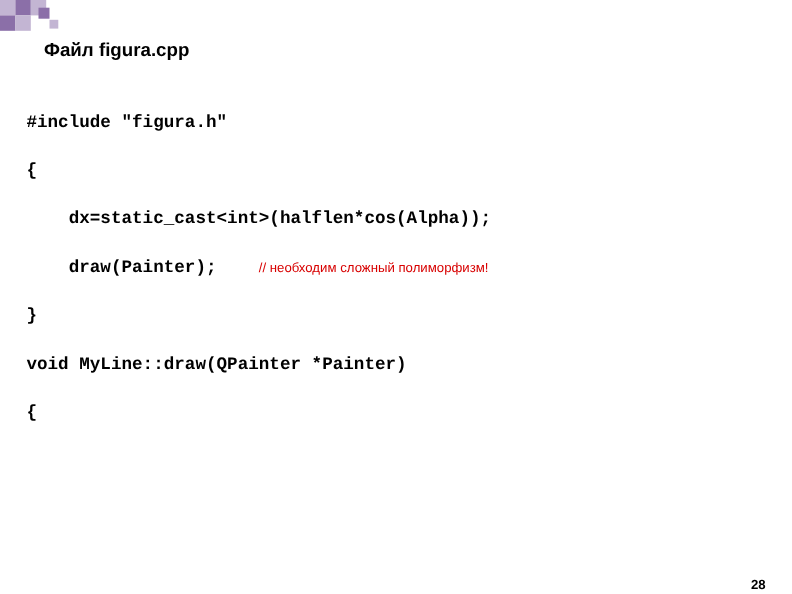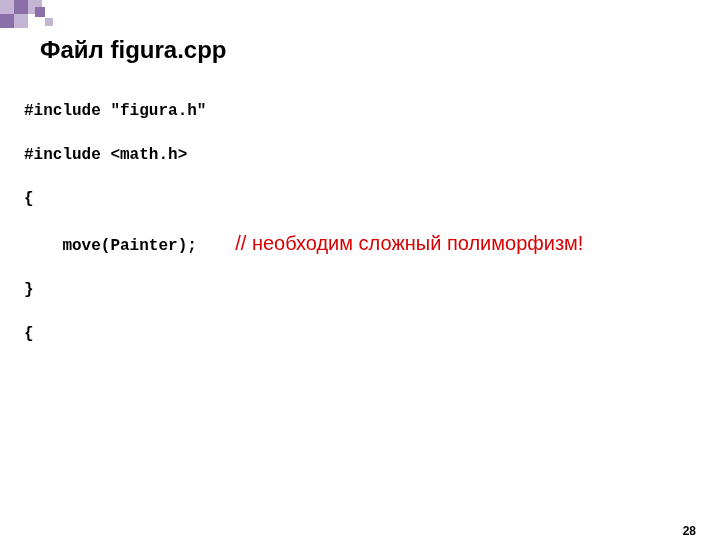--- a/index.html
+++ b/index.html
@@ -19,40 +19,40 @@
     width: 120px;
     height: 40px;
   }
   .sq { position: absolute; background: #8b6fa8; }
   .sq.lt { background: #c3b5d3; }
   .title {
     position: absolute;
     top: 36px;
     left: 40px;
     font-weight: bold;
-    font-size: 24px;
+    font-size: 17px;
     color: #000;
   }
   .code {
     position: absolute;
     top: 78px;
     left: 24px;
     font-family: "Courier New", Courier, monospace;
     font-size: 16px;
     line-height: 22px;
     font-weight: bold;
     color: #000;
     white-space: pre;
   }
   .code .line { display: block; }
   .comment {
     color: #d80000;
     font-family: Arial, Helvetica, sans-serif;
     font-weight: normal;
-    font-size: 20px;
+    font-size: 12px;
   }
   .pagenum {
     position: absolute;
     bottom: 2px;
     right: 24px;
     font-size: 12px;
     font-weight: bold;
     color: #000;
   }
 </style>
@@ -66,24 +66,25 @@
   <div class="sq" style="top:14px;left:0;width:14px;height:14px;"></div>
   <div class="sq lt" style="top:14px;left:14px;width:14px;height:14px;"></div>
   <div class="sq" style="top:7px;left:35px;width:10px;height:10px;"></div>
   <div class="sq lt" style="top:18px;left:45px;width:8px;height:8px;"></div>
 </div>
 
 <div class="title">Файл figura.cpp</div>
 
 <div class="code">
 <span class="line">#include "figura.h"</span>
-<span class="line">#include &lt;math.h&gt;</span>
 <span class="line">{</span>
-<span class="line"><span>    move(Painter);    </span><span class="comment">// необходим сложный полиморфизм!</span></span>
+<span class="line">    dx=static_cast&lt;int&gt;(halflen*cos(Alpha));</span>
+<span class="line"><span>    draw(Painter);    </span><span class="comment">// необходим сложный полиморфизм!</span></span>
 <span class="line">}</span>
+<span class="line">void MyLine::draw(QPainter *Painter)</span>
 <span class="line">{</span>
 
 
 
 
 
 
 
 
 

